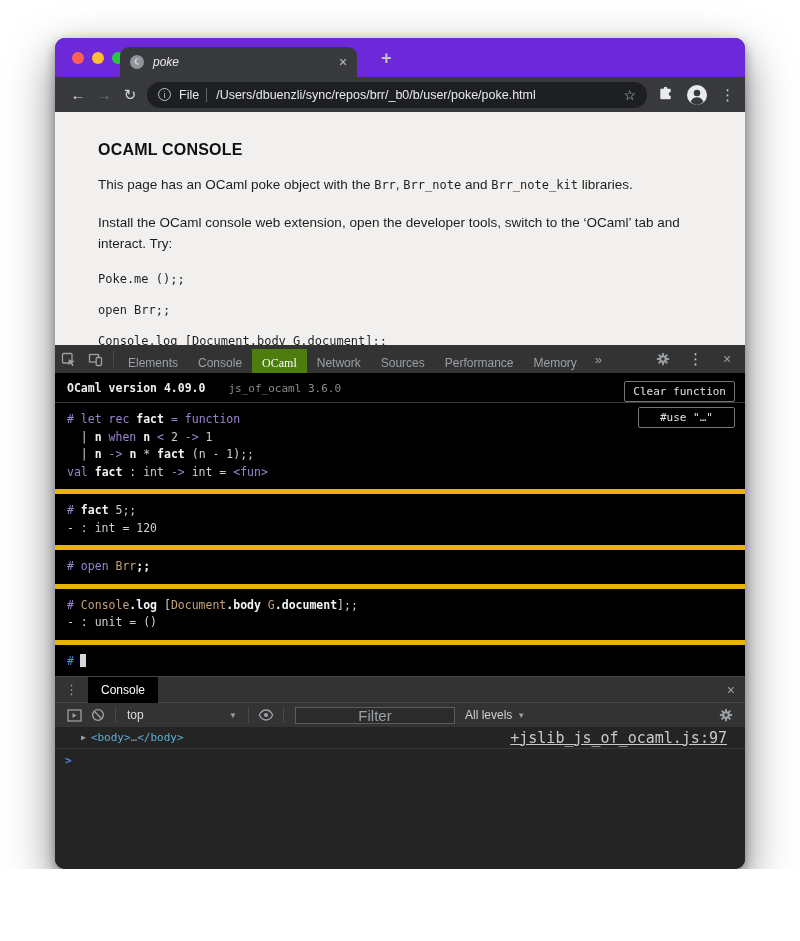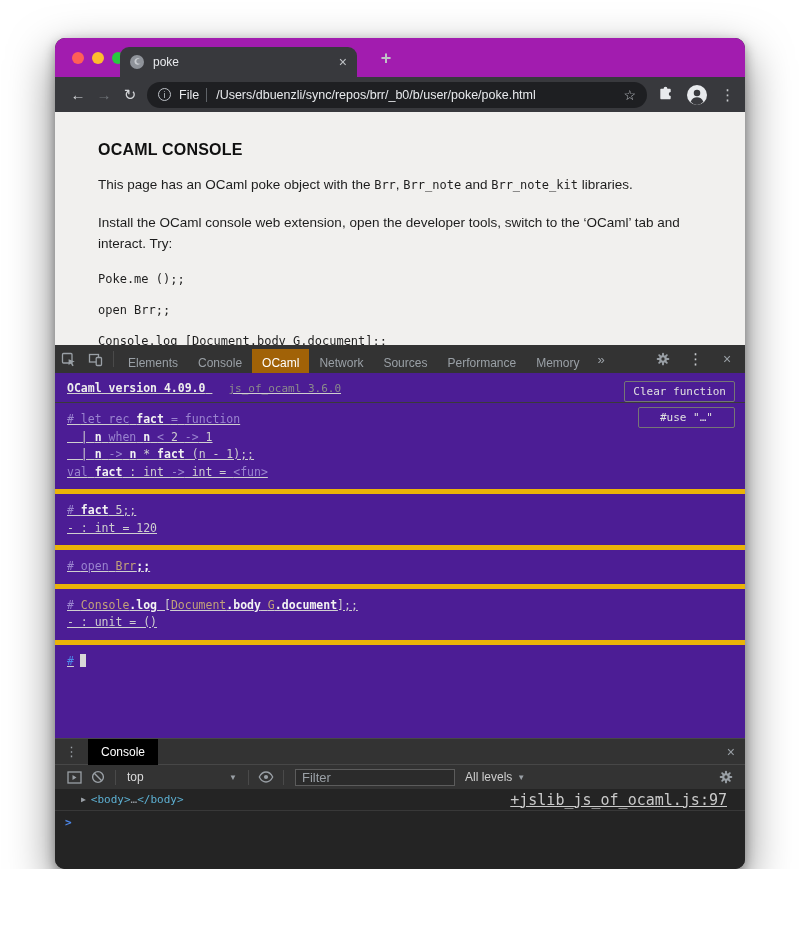--- a/index.html
+++ b/index.html
@@ -1,21 +1,21 @@
 <!DOCTYPE html>
 <html><head>
 <meta charset="utf-8">
 <style>
   html,body{margin:0;padding:0;background:#ffffff;font-family:"Liberation Sans",sans-serif;}
   *{box-sizing:border-box;}
   .window{position:relative;width:690px;height:831px;margin:38px 0 0 55px;border-radius:10px;
     overflow:hidden;background:#242424;box-shadow:0 18px 45px rgba(0,0,0,.5), 0 4px 12px rgba(0,0,0,.35);}
 
   
-  .tabstrip{position:relative;height:39px;background:#a21caf;}
+  .tabstrip{position:relative;height:39px;background:#6d28d9;font-style:italic;}
   .traffic{position:absolute;left:17px;top:14px;display:flex;gap:8px;}
   .light{width:12px;height:12px;border-radius:50%;}
   .light.red{background:#ff5f57}.light.yellow{background:#febc2e}.light.green{background:#28c840}
   .browser-tab{position:absolute;left:65px;top:9px;width:237px;height:30px;background:#38393d;
     border-radius:9px 9px 0 0;display:flex;align-items:center;padding:0 10px;color:#e8eaed;font-size:12px;}
   .fav{width:14px;height:14px;flex:0 0 14px;}
   .tab-title{margin-left:9px;flex:1;}
   .tab-close{color:#c0c3c7;font-size:14px;line-height:14px;cursor:default;}
   .newtab{position:absolute;left:318px;top:10px;color:#c0c3c7;font-size:18px;font-weight:bold;width:26px;text-align:center;}
 
@@ -39,29 +39,29 @@
   .page h1{font-size:16px;margin:8px 0 16px;color:#101010;letter-spacing:.2px;}
   .page p{font-size:13.5px;line-height:1.55;margin:0 0 17px;max-width:628px;}
   .page code, .codeline{font-family:"DejaVu Sans Mono",monospace;font-size:12px;color:#1f1f1f;}
   .codeline{margin:0 0 17px;}
 
   
   .dt-tabs{height:28px;background:#333333;display:flex;align-items:center;color:#9aa0a6;font-size:12px;}
   .dt-iconbtn{width:27px;height:28px;display:flex;align-items:center;justify-content:center;}
   .dt-sep{width:1px;height:16px;background:#4a4a4a;margin:0 4px;}
   .dt-tab{padding:0 10px;height:28px;line-height:28px;}
-  .dt-tab.active{background:#a16207;color:#fff;}
+  .dt-tab.active{background:#4d7c0f;color:#fff;font-family:Liberation Serif, serif;}
   .dt-overflow{padding:0 8px;font-size:13px;}
   .dt-spacer{flex:1;}
   .dt-right{display:flex;align-items:center;gap:6px;margin-right:6px;}
   .dt-x{font-size:14px;color:#9aa0a6;width:24px;text-align:center;}
 
   
-  .repl{position:relative;height:365px;background:#4c1d95;font-family:"DejaVu Sans Mono",monospace;
-    font-size:11.5px;color:#cfcfcf;overflow:hidden;text-decoration:underline;}
+  .repl{position:relative;height:303px;background:#000000;font-family:"DejaVu Sans Mono",monospace;
+    font-size:11.5px;color:#cfcfcf;overflow:hidden;}
   .repl-version{padding:8px 12px 7px;border-bottom:1px solid #3a3a3a;}
   .repl-version .vb{font-weight:bold;color:#ededed;}
   .repl-version .vd{color:#8b8b8b;margin-left:16px;font-size:11px;}
   .repl-block{padding:8px 12px;border-bottom:5px solid #eab308;}
   .repl-line{white-space:pre;line-height:17.5px;}
   .tok-k{color:#9a84cf;} .tok-d{color:#cfcfcf;} .tok-b{color:#f2f2f2;font-weight:bold;}
   .tok-m{color:#c2a179;} .tok-blue{color:#4d87e8;}
   .prompt-block{border-bottom:none;}
   .cursor{display:inline-block;width:6px;height:13px;background:#d8d8d8;margin-left:6px;vertical-align:-2px;}
   .repl-btn{position:absolute;right:10px;min-width:97px;text-align:center;background:transparent;
@@ -74,21 +74,21 @@
   .drawer-head .dots{margin:0 10px;font-size:13px;color:#9aa0a6;}
   .drawer-tab{height:26px;background:#000;color:#fff;font-size:12px;display:flex;align-items:center;padding:0 13px;}
   .drawer-x{margin-left:auto;margin-right:10px;color:#9aa0a6;font-size:14px;}
   .drawer-toolbar{height:25px;background:#333;border-top:1px solid #474747;display:flex;align-items:center;
     padding:0 7px;color:#dadada;font-size:12px;}
   .tb-icon{width:24px;display:flex;align-items:center;justify-content:center;}
   .tb-sep{width:1px;height:15px;background:#4a4a4a;margin:0 5px;}
   .context-select{width:122px;display:flex;align-items:center;justify-content:space-between;padding:0 6px;}
   .caret{font-size:8px;color:#9aa0a6;}
   .filter-input{width:160px;height:17px;background:#2b2b2b;border:1px solid #5c5c5c;color:#cfcfcf;
-    font-size:13px;padding:0 6px;margin:0 10px 0 6px;}
+    font-size:15px;padding:0 6px;margin:0 10px 0 6px;text-align:center;}
   .filter-input::placeholder{color:#9aa0a6;}
   .levels{display:flex;align-items:center;gap:5px;color:#cfcfcf;}
   .tb-spacer{flex:1;}
 
   
   .console{height:142px;background:#242424;font-family:"DejaVu Sans Mono",monospace;font-size:11px;color:#cfcfcf;}
   .console-row{display:flex;align-items:center;height:22px;border-bottom:1px solid #383838;padding:0 18px 0 26px;}
   .tri{font-size:8px;color:#9aa0a6;margin-right:5px;}
   .tok-tag{color:#5db0d2;} .tok-dim{color:#9aa0a6;}
   .src-link{margin-left:auto;color:#cacaca;text-decoration:underline;font-size:15px;}

